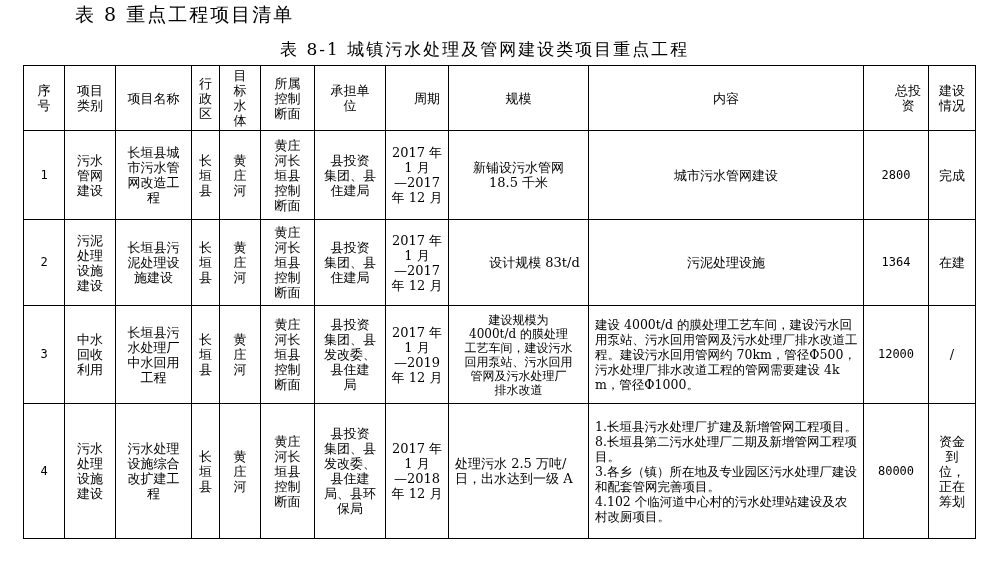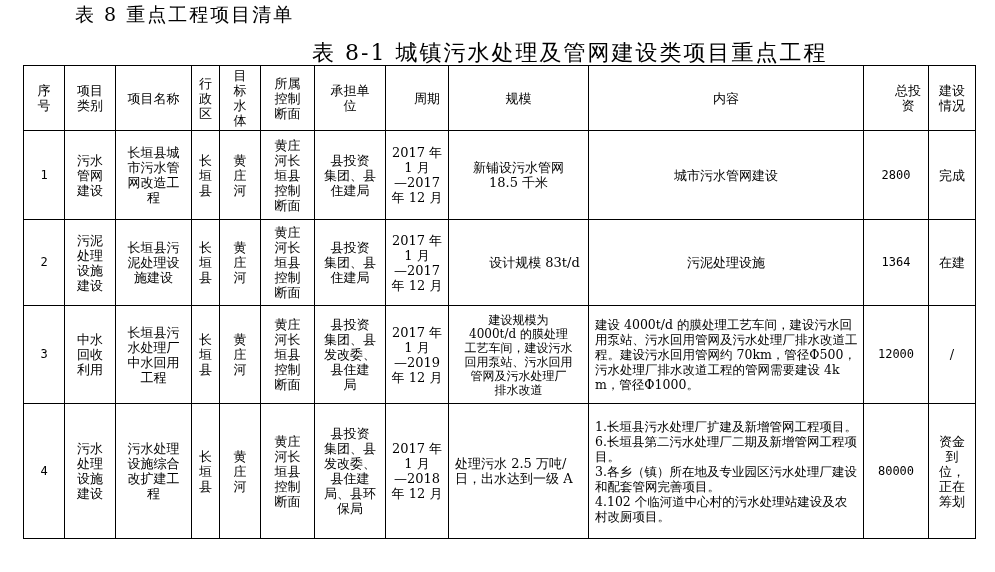--- a/index.html
+++ b/index.html
@@ -1,19 +1,19 @@
 <!DOCTYPE html>
 <html><head>
 <meta charset="utf-8">
 <style>
   html, body { margin:0; padding:0; background:#ffffff; }
   body { width:995px; height:572px; position:relative; overflow:hidden;
          font-family: "DejaVu Serif", "Liberation Serif", serif; color:#000; }
   .title-main { position:absolute; left:75px; top:2px; font-size:19px; letter-spacing:2px; }
-  .title-sub { position:absolute; left:312px; top:38px; font-size:22px; letter-spacing:2px; }
+  .title-sub { position:absolute; left:280px; top:38px; font-size:17px; letter-spacing:2px; }
   table { position:absolute; left:23px; top:65px; border-collapse:collapse; table-layout:fixed; }
   td { border:1.5px solid #000; text-align:center; vertical-align:middle; font-size:13px;
        line-height:15px; padding:0 2px; word-break:break-all; }
   .left { text-align:left; padding-left:6px; }
   .num { font-family:"DejaVu Sans Mono", "Liberation Mono", monospace; font-size:12px; }
   .content-list { text-align:left; padding-left:6px; padding-right:4px; line-height:15px; font-size:12.5px; }
   .cell-line { display:block; }
 </style>
 </head>
 <body>
@@ -198,21 +198,21 @@
 局、县环
 保局</span></td>
     <td><span class="ml" style="white-space: pre-line; display: inline-block;">2017 年
 1 月
 —2018
 年 12 月</span></td>
     <td style="text-align:left;padding-left:6px"><span class="ml" style="white-space: pre-line; display: inline-block;">处理污水 2.5 万吨/
 日，出水达到一级 A</span></td>
     <td class="content-list">
       <span class="cell-line">1.长垣县污水处理厂扩建及新增管网工程项目。</span>
-      <span class="cell-line">6.长垣县第二污水处理厂二期及新增管网工程项目。</span>
+      <span class="cell-line">8.长垣县第二污水处理厂二期及新增管网工程项目。</span>
       <span class="cell-line">3.各乡（镇）所在地及专业园区污水处理厂建设和配套管网完善项目。</span>
       <span class="cell-line">4.102 个临河道中心村的污水处理站建设及农村改厕项目。</span>
     </td>
     <td class="num">80000</td>
     <td style="white-space:pre-line">资金
 到
 位，
 正在
 筹划</td>
   </tr>

